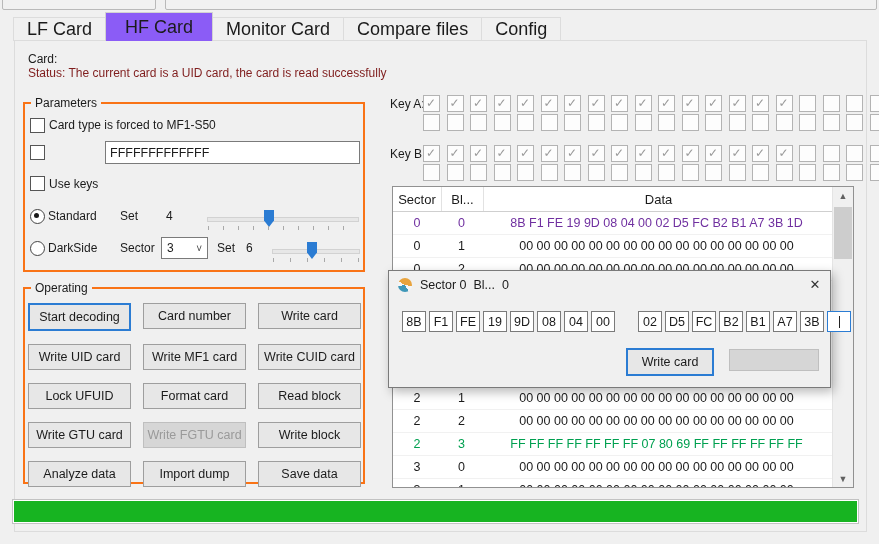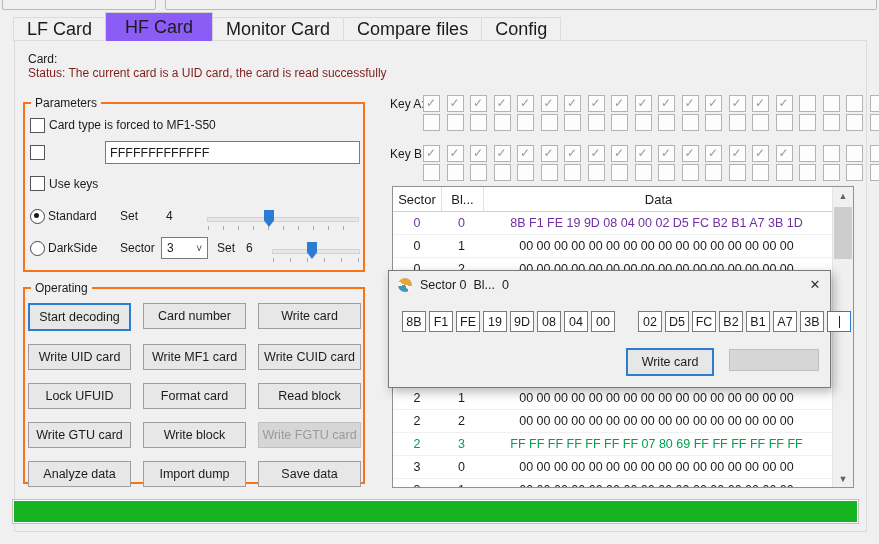--- a/index.html
+++ b/index.html
@@ -292,25 +292,25 @@
       </div>
       <div class="wbtn">
         <span>Format card</span>
       </div>
       <div class="wbtn">
         <span>Read block</span>
       </div>
       <div class="wbtn">
         <span>Write GTU card</span>
       </div>
-      <div class="wbtn">
-        <span>Write block</span>
-      </div>
       <div class="wbtn disabled">
         <span>Write FGTU card</span>
+      </div>
+      <div class="wbtn">
+        <span>Write block</span>
       </div>
       <div class="wbtn">
         <span>Analyze data</span>
       </div>
       <div class="wbtn">
         <span>Import dump</span>
       </div>
       <div class="wbtn">
         <span>Save data</span>
       </div>

